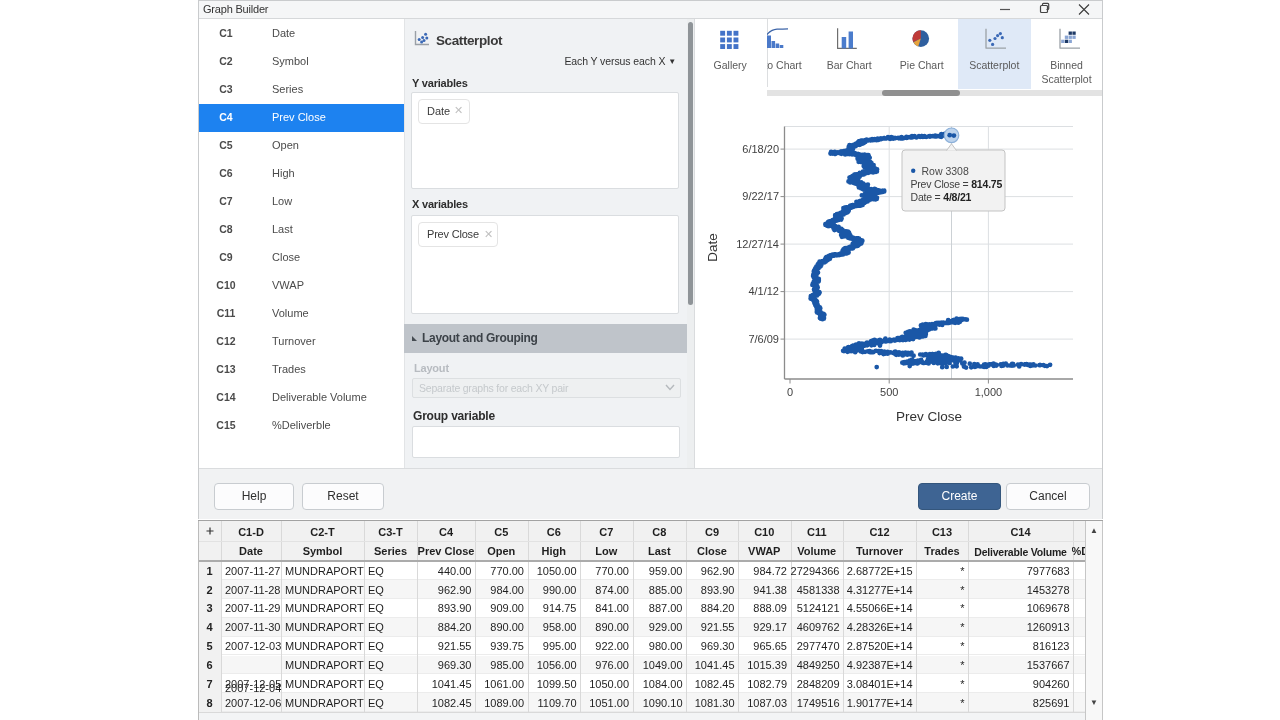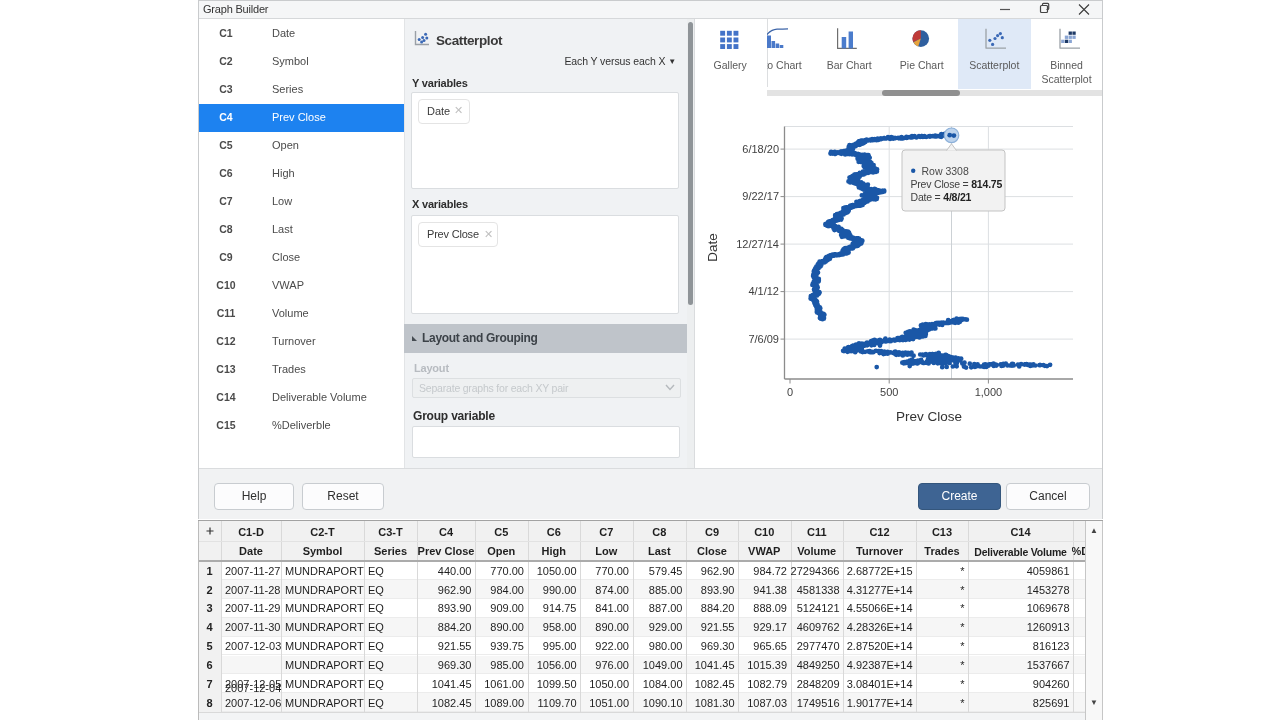--- a/index.html
+++ b/index.html
@@ -268,27 +268,27 @@
     <div style="position:absolute;font-size:11px;font-weight:bold;color:#1f1f1f;white-space:nowrap;left:968px;top:545.5px;width:105px;text-align:center;font-size:10.5px;letter-spacing:-0.2px;">Deliverable Volume</div>
     <div style="position:absolute;font-size:11px;font-weight:bold;color:#1f1f1f;white-space:nowrap;left:1071.5px;top:545px;width:16px;overflow:hidden;">%Deliverble</div>
     <div style="position:absolute;left:198px;top:564.6px;width:23px;text-align:center;font-size:11px;font-weight:bold;color:#222;">1</div>
     <div style="position:absolute;left:225px;top:564.6px;font-size:11px;color:#1f1f1f;white-space:nowrap;">2007-11-27</div>
     <div style="position:absolute;left:285px;top:564.6px;font-size:11px;color:#1f1f1f;white-space:nowrap;">MUNDRAPORT</div>
     <div style="position:absolute;left:368px;top:564.6px;font-size:11px;color:#1f1f1f;white-space:nowrap;">EQ</div>
     <div style="position:absolute;left:417px;top:564.6px;width:54.5px;text-align:right;font-size:11px;color:#1f1f1f;white-space:nowrap;">440.00</div>
     <div style="position:absolute;left:475px;top:564.6px;width:49.0px;text-align:right;font-size:11px;color:#1f1f1f;white-space:nowrap;">770.00</div>
     <div style="position:absolute;left:527.5px;top:564.6px;width:49.0px;text-align:right;font-size:11px;color:#1f1f1f;white-space:nowrap;">1050.00</div>
     <div style="position:absolute;left:580px;top:564.6px;width:49.0px;text-align:right;font-size:11px;color:#1f1f1f;white-space:nowrap;">770.00</div>
-    <div style="position:absolute;left:632.5px;top:564.6px;width:50.0px;text-align:right;font-size:11px;color:#1f1f1f;white-space:nowrap;">579.45</div>
+    <div style="position:absolute;left:632.5px;top:564.6px;width:50.0px;text-align:right;font-size:11px;color:#1f1f1f;white-space:nowrap;">959.00</div>
     <div style="position:absolute;left:686px;top:564.6px;width:48.5px;text-align:right;font-size:11px;color:#1f1f1f;white-space:nowrap;">962.90</div>
     <div style="position:absolute;left:738px;top:564.6px;width:49.0px;text-align:right;font-size:11px;color:#1f1f1f;white-space:nowrap;">984.72</div>
     <div style="position:absolute;left:790.5px;top:564.6px;width:49.0px;text-align:right;font-size:11px;color:#1f1f1f;white-space:nowrap;">27294366</div>
     <div style="position:absolute;left:843px;top:564.6px;width:69.5px;text-align:right;font-size:11px;color:#1f1f1f;white-space:nowrap;">2.68772E+15</div>
     <div style="position:absolute;left:916px;top:564.6px;width:48.5px;text-align:right;font-size:11px;color:#1f1f1f;white-space:nowrap;">*</div>
-    <div style="position:absolute;left:968px;top:564.6px;width:101.5px;text-align:right;font-size:11px;color:#1f1f1f;white-space:nowrap;">4059861</div>
+    <div style="position:absolute;left:968px;top:564.6px;width:101.5px;text-align:right;font-size:11px;color:#1f1f1f;white-space:nowrap;">7977683</div>
     <div style="position:absolute;left:198px;top:583.5px;width:23px;text-align:center;font-size:11px;font-weight:bold;color:#222;">2</div>
     <div style="position:absolute;left:225px;top:583.5px;font-size:11px;color:#1f1f1f;white-space:nowrap;">2007-11-28</div>
     <div style="position:absolute;left:285px;top:583.5px;font-size:11px;color:#1f1f1f;white-space:nowrap;">MUNDRAPORT</div>
     <div style="position:absolute;left:368px;top:583.5px;font-size:11px;color:#1f1f1f;white-space:nowrap;">EQ</div>
     <div style="position:absolute;left:417px;top:583.5px;width:54.5px;text-align:right;font-size:11px;color:#1f1f1f;white-space:nowrap;">962.90</div>
     <div style="position:absolute;left:475px;top:583.5px;width:49.0px;text-align:right;font-size:11px;color:#1f1f1f;white-space:nowrap;">984.00</div>
     <div style="position:absolute;left:527.5px;top:583.5px;width:49.0px;text-align:right;font-size:11px;color:#1f1f1f;white-space:nowrap;">990.00</div>
     <div style="position:absolute;left:580px;top:583.5px;width:49.0px;text-align:right;font-size:11px;color:#1f1f1f;white-space:nowrap;">874.00</div>
     <div style="position:absolute;left:632.5px;top:583.5px;width:50.0px;text-align:right;font-size:11px;color:#1f1f1f;white-space:nowrap;">885.00</div>
     <div style="position:absolute;left:686px;top:583.5px;width:48.5px;text-align:right;font-size:11px;color:#1f1f1f;white-space:nowrap;">893.90</div>

